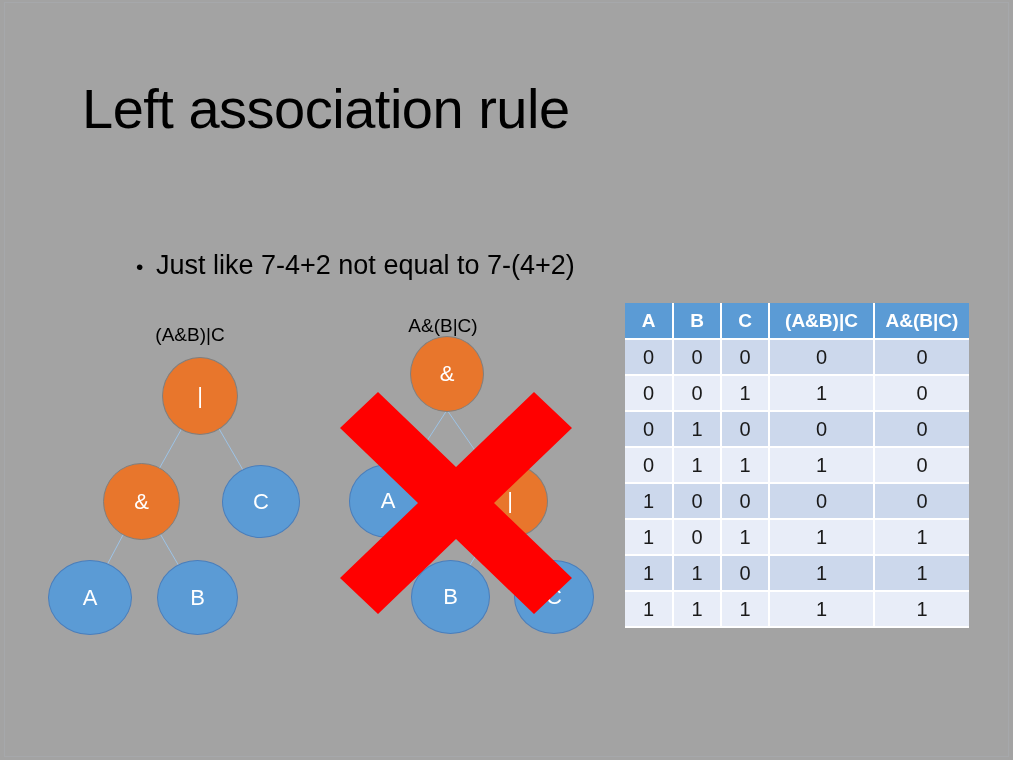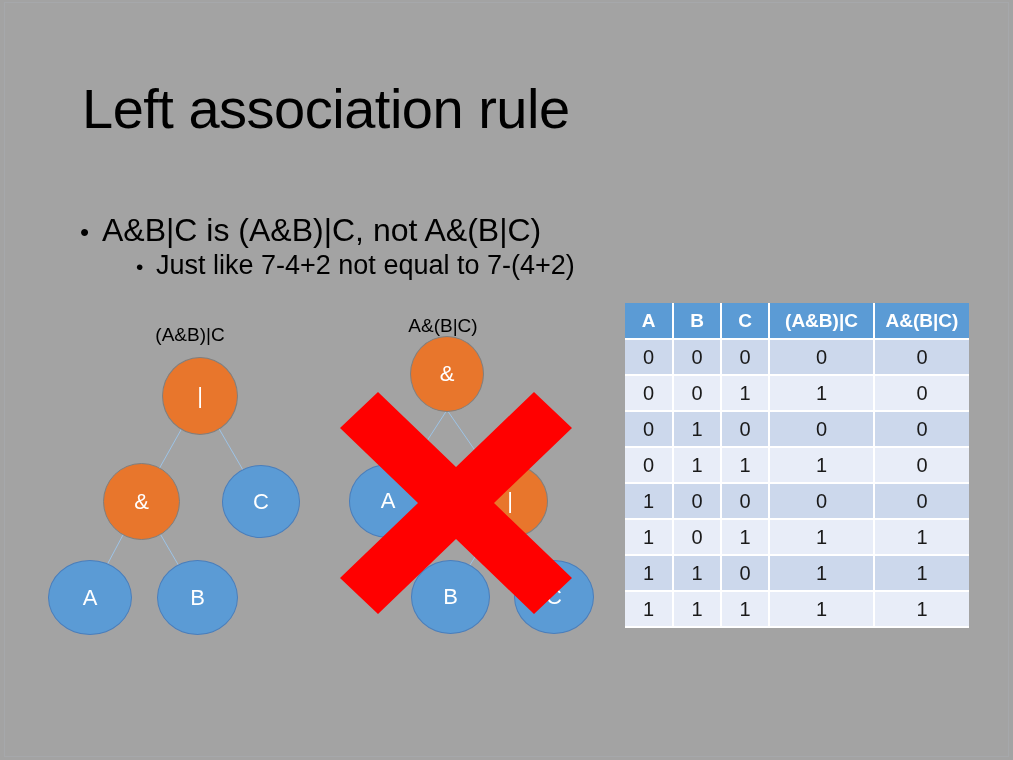--- a/index.html
+++ b/index.html
@@ -169,23 +169,20 @@
 </style>
 </head>
 <body>
 
 <div id="slide">
 
   <div id="slide-frame"></div>
 
   <div id="title">Left association rule</div>
 
-  <div class="bullet-l1">
-    <span class="dot">•</span><span>A&amp;B|C is (A&amp;B)|C, not A&amp;(B|C)</span>
-  </div>
 
   <div class="bullet-l2">
     <span class="dot">•</span><span>Just like 7-4+2 not equal to 7-(4+2)</span>
   </div>
 
   <div class="tree">
 
     <div class="tree-caption" style="left:190px; top:324px;">(A&amp;B)|C</div>
 
     <svg class="edge-layer" width="1013" height="760">

